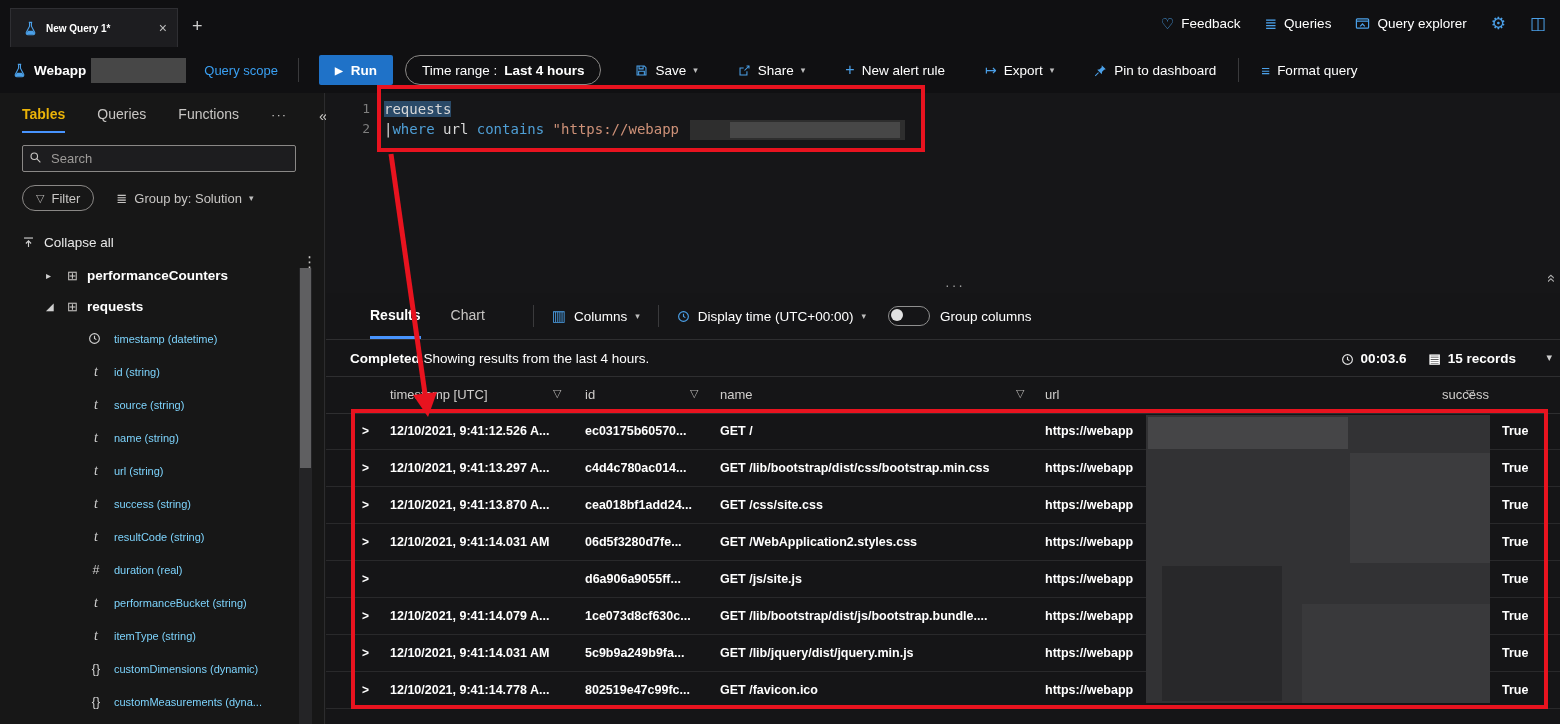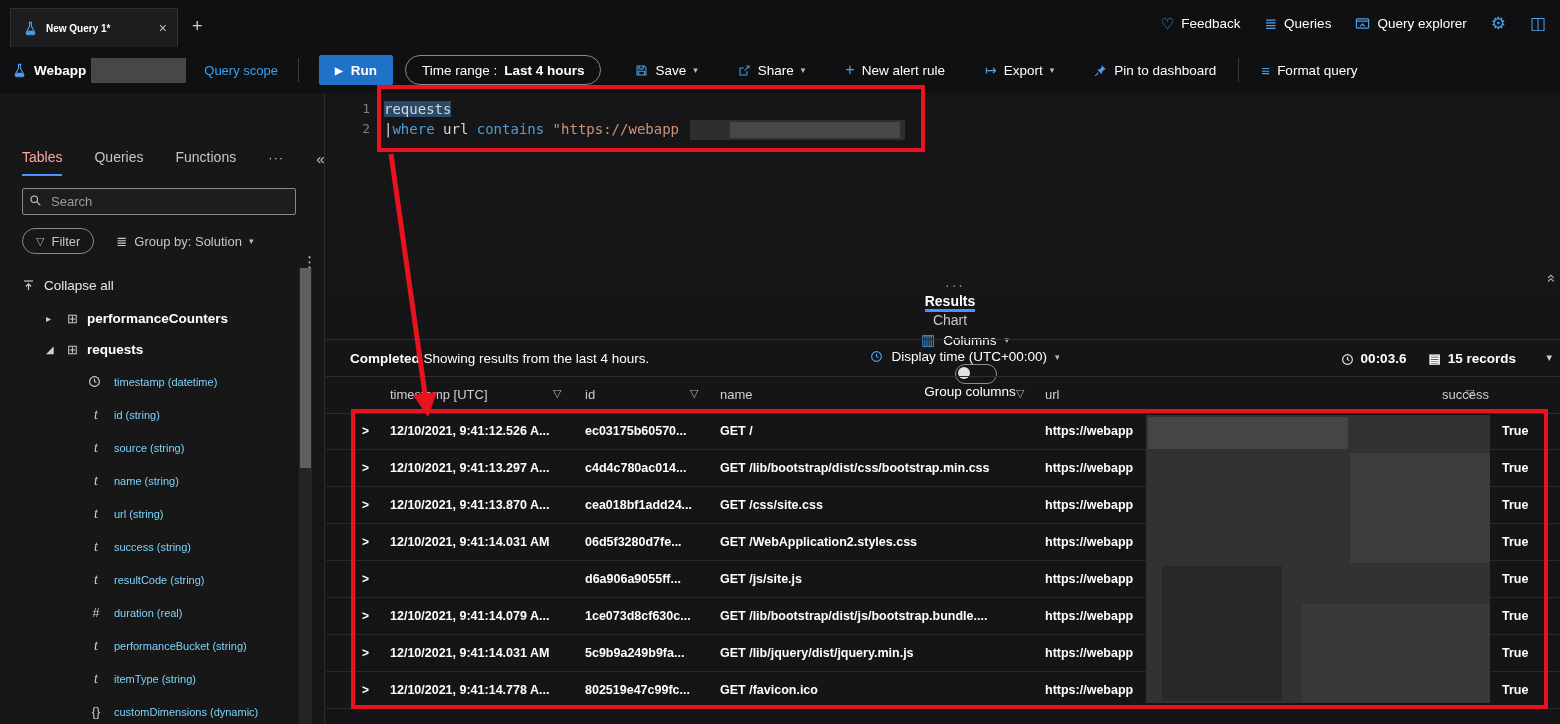--- a/index.html
+++ b/index.html
@@ -34,21 +34,21 @@
   .cmd{display:flex;align-items:center;gap:7px;font-size:13.5px;color:#fff;background:none;border:none;
        margin-left:28px;cursor:pointer;font-family:inherit;}
   .chev{color:#bdbdbd;font-size:9px;}
   .tool-div{margin-left:16px;}
   .cmd.after-div{margin-left:16px;}
 
   
   .sidebar{position:absolute;top:93px;left:0;width:325px;bottom:0;background:#171717;border-right:1px solid #2c2c2e;box-sizing:border-box;}
   .sb-tabs{display:flex;align-items:flex-end;gap:32px;padding:13px 10px 0 22px;}
   .sb-tab{font-size:14px;color:#c8c6c4;padding-bottom:9px;border-bottom:2px solid transparent;cursor:pointer;}
-  .sb-tab.active{color:#fca5a5;font-weight:400;border-color:#4894fe;margin-top:43px;}
+  .sb-tab.active{color:#eab308;font-weight:700;border-color:#4894fe;}
   .sb-overflow{margin-left:auto;color:#c8c6c4;padding-bottom:11px;letter-spacing:1px;cursor:pointer;}
   .sb-collapse{color:#c8c6c4;padding-bottom:9px;font-size:15px;cursor:pointer;margin-right:4px;}
   .search-row{position:relative;margin:12px 28px 2px 22px;}
   .search-input{width:100%;box-sizing:border-box;height:27px;background:#1d1d1f;border:1px solid #8a8886;border-radius:2px;
                 color:#e8e8e8;padding:0 8px 0 28px;font-size:13px;font-family:inherit;}
   .search-input::placeholder{color:#9d9b99;}
   .search-ic{position:absolute;left:7px;top:6px;}
   .sb-more{position:absolute;top:160px;right:7px;color:#c8c6c4;font-size:15px;cursor:pointer;}
   .filter-row{display:flex;align-items:center;gap:22px;margin:13px 0 0 22px;color:#c8c6c4;}
   .filter-pill{display:flex;align-items:center;gap:7px;height:24px;padding:0 13px;border:1px solid #8a8886;border-radius:13px;font-size:13px;cursor:pointer;}
@@ -76,21 +76,21 @@
   .tok-kw{color:#4f9fd6;} .tok-str{color:#ce9178;}
   .sel{background:#2a4a68;}
   .ed-redact1{position:absolute;left:364px;top:27px;width:215px;height:20px;background:#2e2e2e;}
   .ed-redact2{position:absolute;left:404px;top:29px;width:170px;height:16px;background:#474747;}
   .mid-dots{position:absolute;left:945px;top:277px;color:#9a9a9a;letter-spacing:2px;font-size:14px;cursor:row-resize;}
   .editor-collapse{position:absolute;right:4px;top:270px;color:#b0b0b0;transform:rotate(90deg);font-size:15px;cursor:pointer;}
   .splitter-handle{position:absolute;left:327px;top:428px;width:5px;height:26px;background:#515151;border-radius:2px;cursor:col-resize;}
 
   
   .results{position:absolute;left:326px;top:293px;right:0;bottom:0;background:#151517;}
-  .res-tabs{display:flex;align-items:center;height:46px;padding-left:44px;flex-direction:column;}
+  .res-tabs{display:flex;align-items:center;height:46px;padding-left:44px;}
   .res-tab{height:100%;display:flex;align-items:center;font-size:14px;color:#c8c6c4;border-bottom:3px solid transparent;
            margin-right:30px;box-sizing:border-box;cursor:pointer;}
   .res-tab.active{color:#fff;font-weight:700;border-color:#4894fe;}
   .res-div{width:1px;height:22px;background:#3a3a3c;margin:0 18px;}
   .res-group{display:flex;align-items:center;gap:8px;color:#fff;font-size:13.5px;cursor:pointer;}
   .toggle{width:40px;height:18px;border:1px solid #8f8f8f;border-radius:10px;position:relative;margin-left:22px;cursor:pointer;flex:none;}
   .knob{position:absolute;left:2px;top:2px;width:12px;height:12px;border-radius:50%;background:#e2e2e2;}
   .toggle-lbl{margin-left:10px;font-size:13.5px;}
   .status-row{position:absolute;top:46px;left:0;right:0;height:38px;border-top:1px solid #2e2e30;border-bottom:1px solid #2e2e30;
               display:flex;align-items:center;padding:0 44px 0 24px;font-size:13.5px;box-sizing:border-box;}

